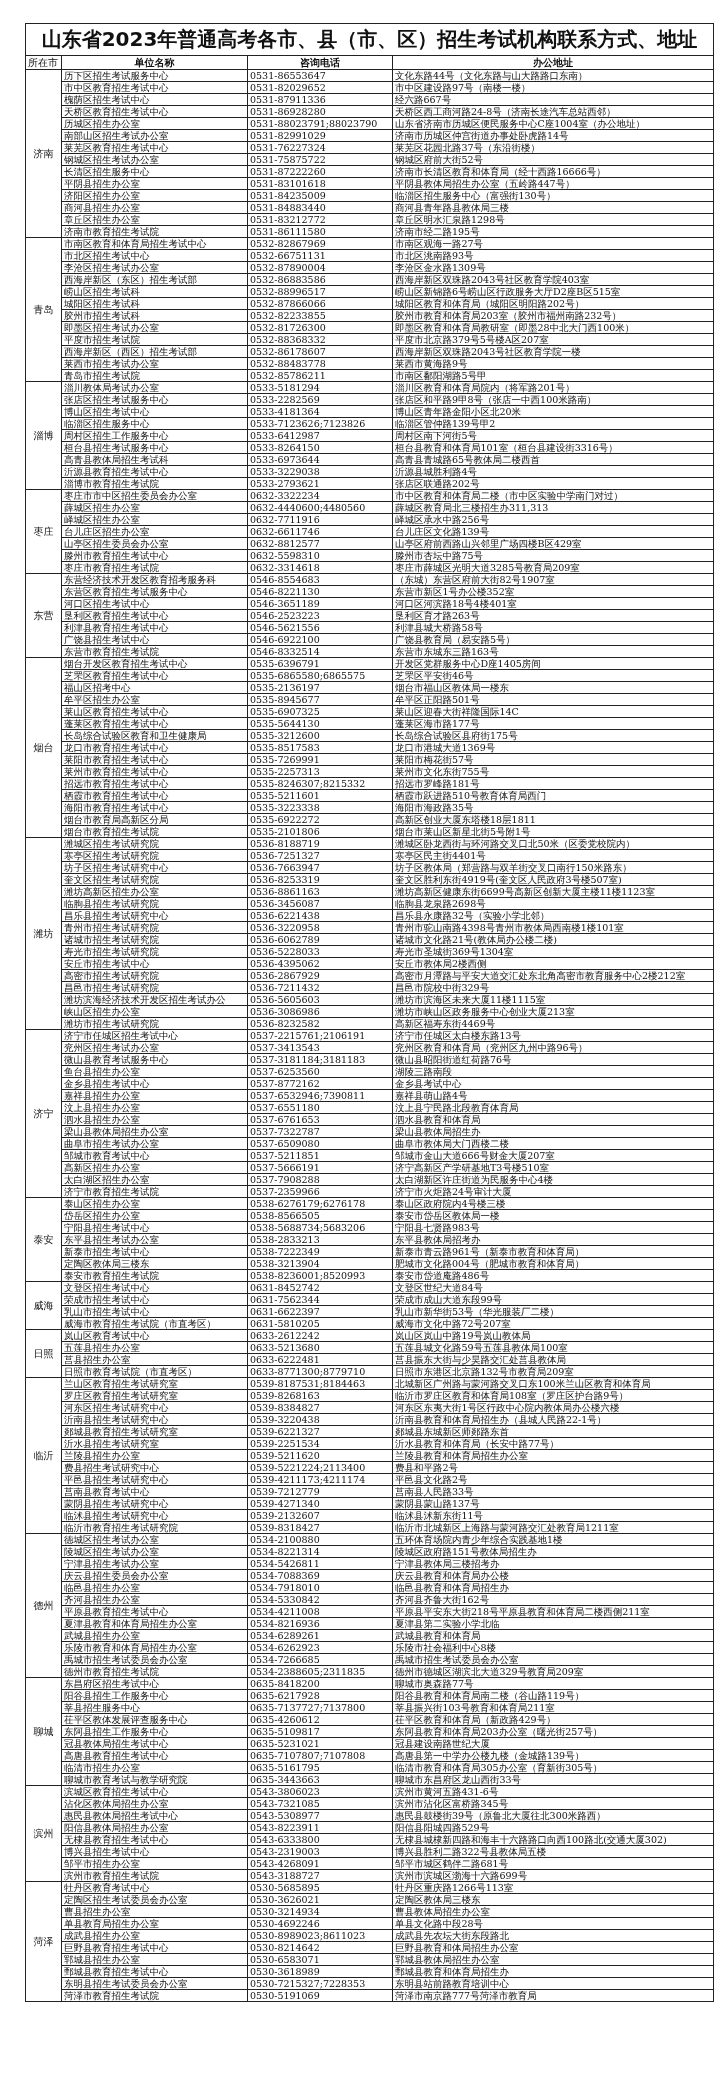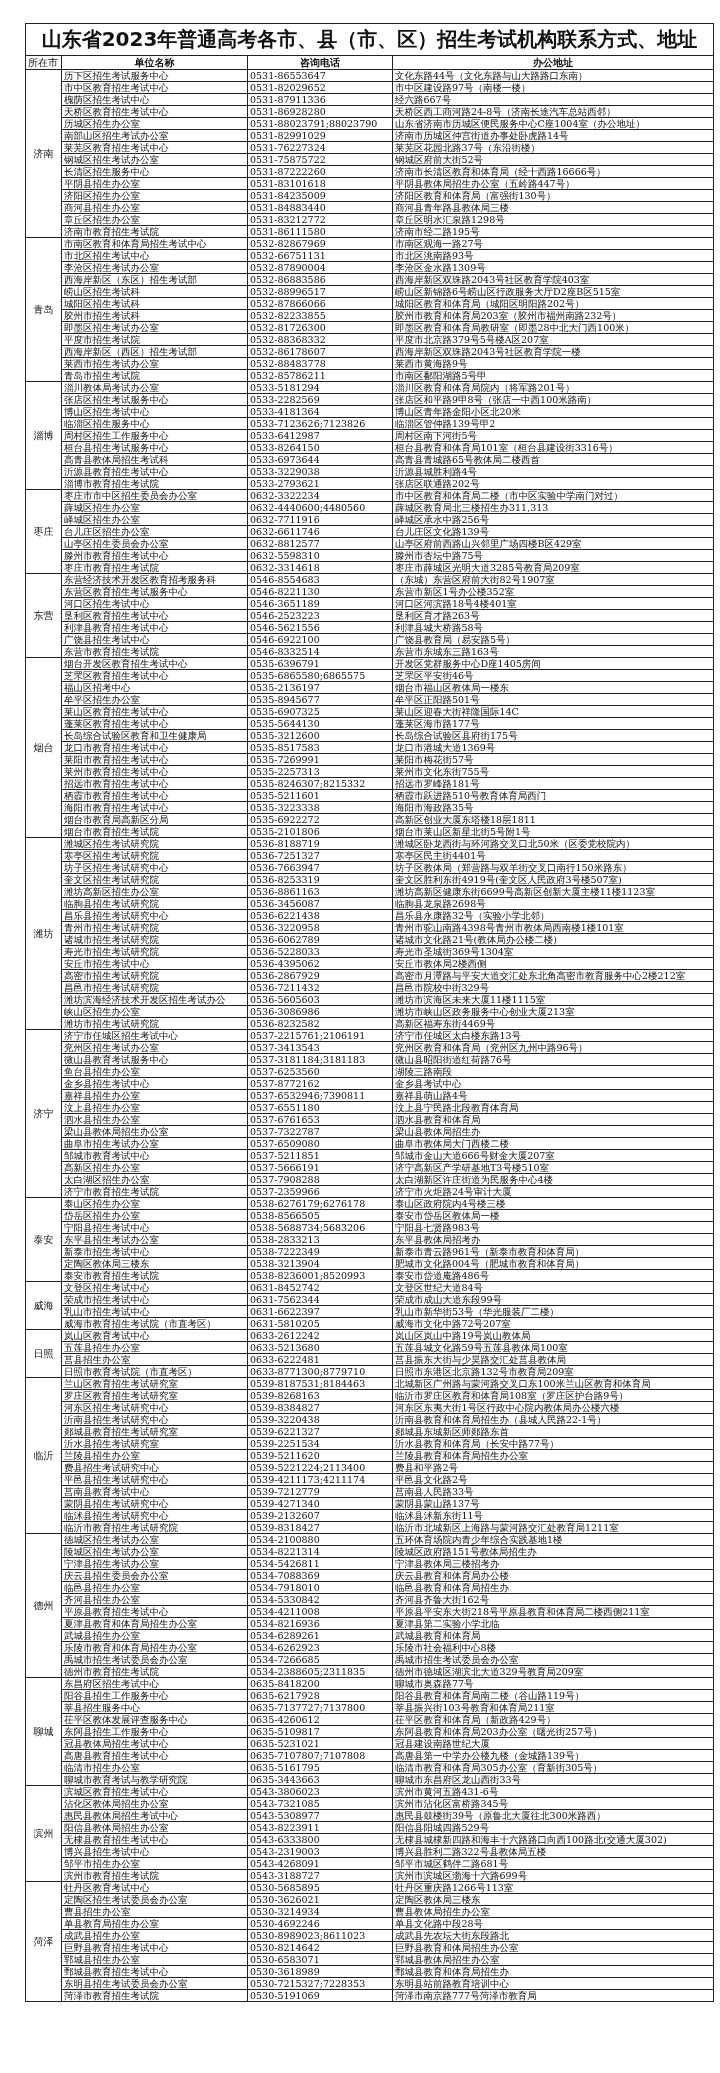--- a/index.html
+++ b/index.html
@@ -91,21 +91,21 @@
           <td class="addr">济南市长清区教育和体育局（经十西路16666号）</td>
         </tr>
         <tr>
           <td>平阴县招生办公室</td>
           <td>0531-83101618</td>
           <td class="addr">平阴县教体局招生办公室（五岭路447号）</td>
         </tr>
         <tr>
           <td>济阳区招生办公室</td>
           <td>0531-84235009</td>
-          <td class="addr">济阳区教育和体育局（富强街130号）</td>
+          <td class="addr">临淄区招生服务中心（富强街130号）</td>
         </tr>
         <tr>
           <td>商河县招生办公室</td>
           <td>0531-84883440</td>
           <td class="addr">商河县青年路县教体局三楼</td>
         </tr>
         <tr>
           <td>章丘区招生办公室</td>
           <td>0531-83212772</td>
           <td class="addr">章丘区明水汇泉路1298号</td>

